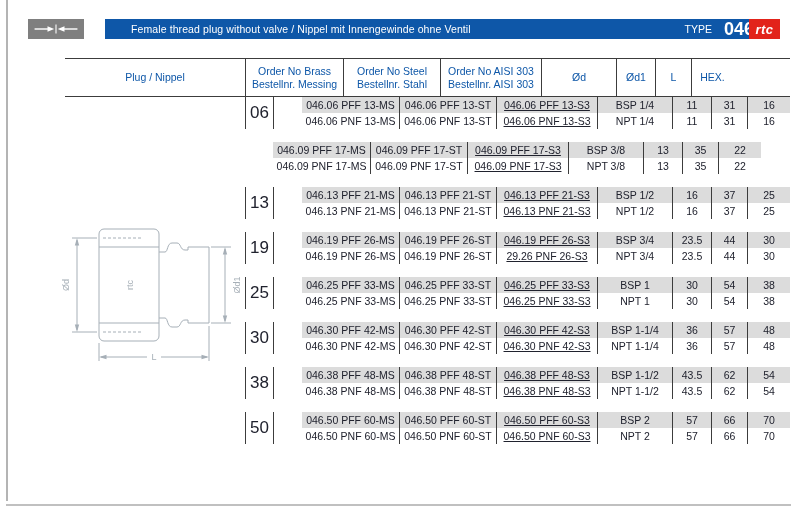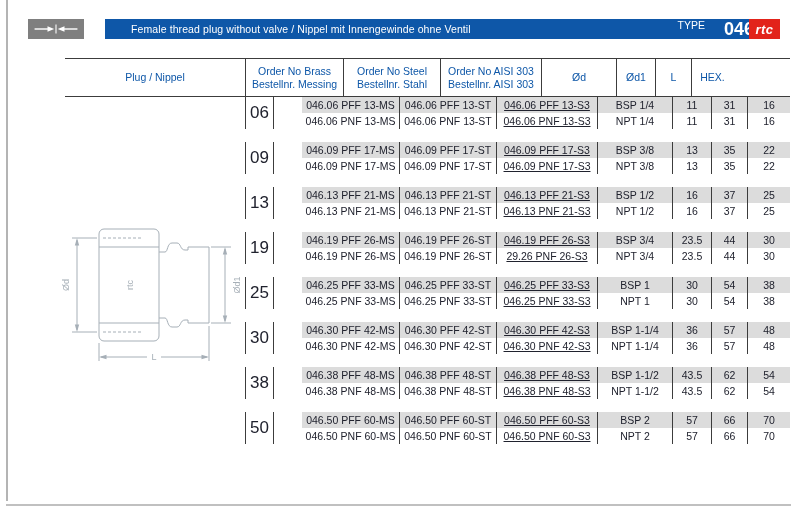--- a/index.html
+++ b/index.html
@@ -20,21 +20,21 @@
   
   .page-left-border{position:absolute;left:6px;top:0;width:2px;height:501px;background:#b4b4b4;}
   .page-bottom-border{position:absolute;left:6px;top:504px;width:785px;height:2px;background:#c0c0c0;}
 
   
   .iconbox{position:absolute;left:28px;top:19px;width:56px;height:20px;background:var(--icon-gray);
     display:flex;align-items:center;justify-content:center;}
   .topbar{position:absolute;left:89px;top:19px;width:656px;height:20px;background:var(--bar-blue);
     display:flex;align-items:center;color:#fff;font-size:10.5px;margin-left:16px;}
   .topbar .bar-title{padding-left:26px;letter-spacing:.1px;}
-  .topbar .bar-type{margin-left:auto;padding-right:7px;display:flex;align-items:flex-start;gap:19px;}
+  .topbar .bar-type{margin-left:auto;padding-right:7px;display:flex;align-items:center;gap:12px;}
   .bar-type .type-word{font-size:10.5px;}
   .bar-type .type-num{font-size:18px;font-weight:bold;}
   .logobox{position:absolute;left:749px;top:19px;width:31px;height:20px;background:var(--logo-red);
     color:#fff;display:flex;align-items:center;justify-content:center;
     font-size:13px;font-weight:bold;font-style:italic;letter-spacing:.5px;}
 
   
   .spec-table{position:absolute;left:65px;top:58px;width:725px;color:var(--head-blue);}
   .thead{display:flex;height:39px;border-top:1px solid var(--line);border-bottom:1px solid var(--line);}
   .th{display:flex;flex-direction:column;align-items:center;justify-content:center;
@@ -182,21 +182,20 @@
                 <div class="cell c2">046.06 PNF 13-S3</div>
                 <div class="cell c3">NPT 1/4</div>
                 <div class="cell c4">11</div>
                 <div class="cell c5">31</div>
                 <div class="cell c6">16</div>
               </div>
     </div>
   </div>
 
   <div class="group">
-    <div class="size-cell">09</div>
     <div class="rows">
       <div class="row row-a">
                 <div class="cell c0">046.09 PFF 17-MS</div>
                 <div class="cell c1">046.09 PFF 17-ST</div>
                 <div class="cell c2">046.09 PFF 17-S3</div>
                 <div class="cell c3">BSP 3/8</div>
                 <div class="cell c4">13</div>
                 <div class="cell c5">35</div>
                 <div class="cell c6">22</div>
               </div>

